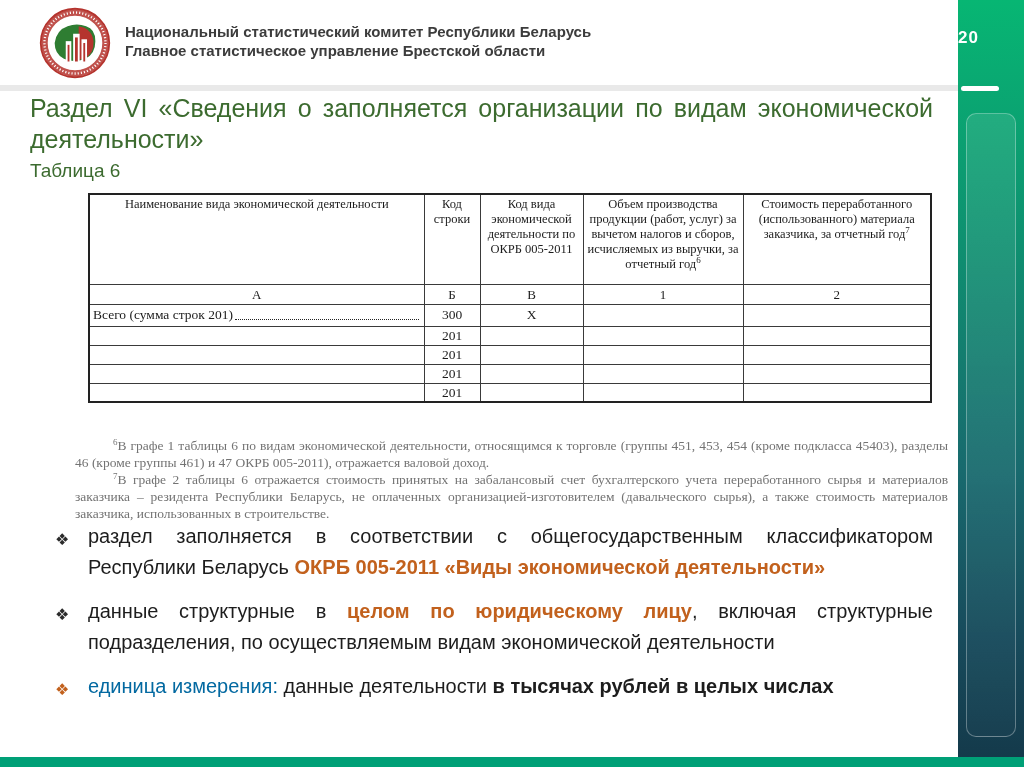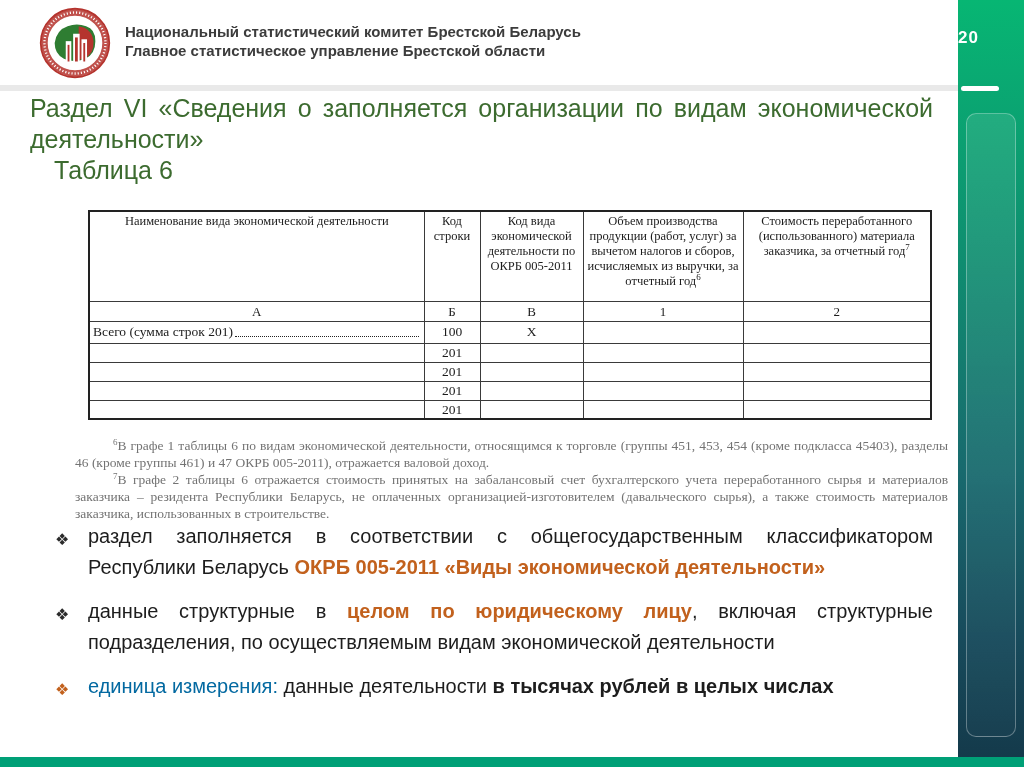--- a/index.html
+++ b/index.html
@@ -25,24 +25,24 @@
   .sidebar-panel { position:absolute; left:8px; top:113px; width:50px; height:624px;
                    border:1.5px solid rgba(255,255,255,0.32); border-radius:10px;
                    background:linear-gradient(180deg, rgba(255,255,255,0.10), rgba(255,255,255,0.02)); }
 
   
   .bottom-bar { position:absolute; left:0; bottom:0; width:1024px; height:10px; background:#00a077; z-index:6; }
 
   
   .title-block { position:absolute; left:30px; top:93px; width:903px; color:#3c6b2f; }
   .title-main { font-size:25px; line-height:31px; text-align:justify; text-align-last:left; }
-  .title-caption { font-size:25px; line-height:31px;margin-left:24px; }
-
-  
-  .stat-table-wrap { position:absolute; left:88px; top:210px; }
+  .title-caption { font-size:19px; line-height:31px; }
+
+  
+  .stat-table-wrap { position:absolute; left:88px; top:193px; }
   table.stat { border-collapse:collapse; table-layout:fixed; width:842px;
                font-family:"Liberation Serif", serif; color:#1c1c1c; }
   table.stat td, table.stat th { border:1px solid #3a3a3a; font-weight:normal;
                font-size:12.5px; line-height:15px; text-align:center; vertical-align:top;
                padding:2px 3px; overflow:hidden; }
   table.stat { border:2px solid #222; }
   tr.hdr { height:90px; }
   tr.letters { height:20px; }
   tr.letters td { vertical-align:middle; font-size:13px; padding:0 3px; }
   tr.body-row { height:22px; }
@@ -90,21 +90,21 @@
         <path d="M44 22 q14 2 16 16 q1 13 -10 19 l-6 1 z" fill="#b5342e"></path>
         <rect x="30" y="38" width="6" height="22" fill="#ffffff"></rect>
         <rect x="38" y="30" width="7" height="30" fill="#ffffff"></rect>
         <rect x="47" y="36" width="6" height="24" fill="#ffffff"></rect>
         <rect x="40" y="34" width="3" height="26" fill="#b5342e"></rect>
         <rect x="32" y="42" width="2" height="18" fill="#b5342e"></rect>
         <rect x="49" y="40" width="2" height="20" fill="#b5342e"></rect>
       </svg>
     </div>
     <div class="org-text">
-      <div>Национальный статистический комитет Брестской Беларусь</div>
+      <div>Национальный статистический комитет Республики Беларусь</div>
       <div>Главное статистическое управление Брестской области</div>
     </div>
   </div>
 
   <div class="sep-gray"></div>
 
   <div class="sidebar">
     <div class="page-number">20</div>
     <div class="sidebar-panel"></div>
   </div>
@@ -139,21 +139,21 @@
           <td>1</td>
           <td>2</td>
         </tr>
         <tr class="body-row">
           <td class="name-cell">
             <span class="leader-wrap">
                 <span class="txt">Всего (сумма строк 201)</span>
                 <span class="leader-dots"></span>
               </span>
           </td>
-          <td>100</td>
+          <td>300</td>
           <td>Х</td>
           <td class="boxed"></td>
           <td class="boxed"></td>
         </tr>
         <tr class="empty-row">
           <td class="name-cell"></td>
           <td>201</td>
           <td></td>
           <td class="boxed"></td>
           <td class="boxed"></td>

